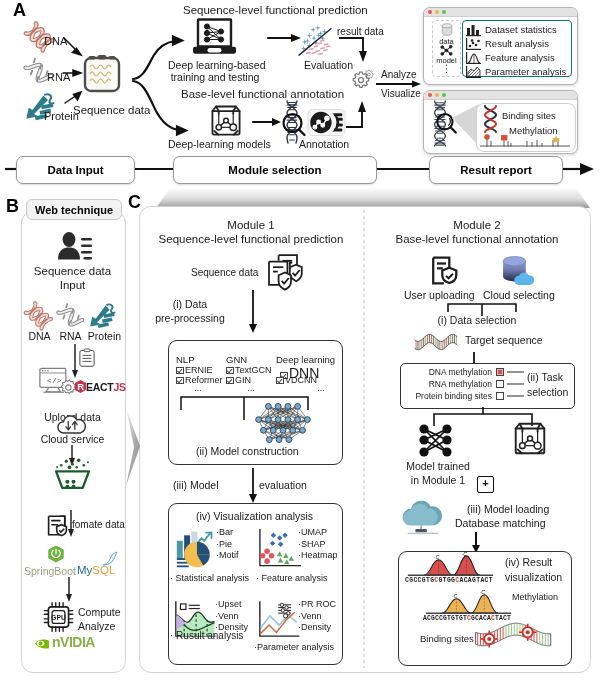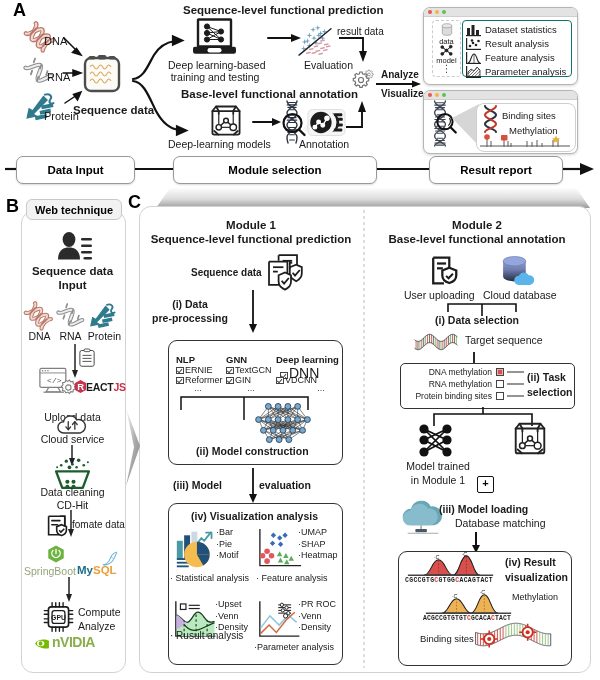--- a/index.html
+++ b/index.html
@@ -11,21 +11,21 @@
   svg{display:block;overflow:visible;}
 
   
   .flowbox{position:absolute;border:1px solid #999;border-radius:7px;background:#fff;
            display:flex;align-items:center;justify-content:center;
            font-weight:bold;font-size:11.5px;color:#000;
            box-shadow:0 1px 2px rgba(0,0,0,.15);}
 
   
   .t{position:absolute;color:#1a1a1a;white-space:nowrap;}
-  .tb{font-weight:bold;}
+  .tb{font-weight:normal;}
 
   
   .card{position:absolute;border:1px solid #d2d2d2;border-radius:12px;background:#fff;}
   .chip{position:absolute;border:1px solid #c9c9c9;border-radius:6px;background:#f2f2f2;
         font-weight:bold;font-size:11px;color:#000;display:flex;align-items:center;justify-content:center;}
 
   .innerbox{position:absolute;border:1px solid #333;border-radius:9px;background:#fff;}
   .innerbox2{position:absolute;border:1px solid #333;border-radius:5px;background:#fff;}
 
   .win{position:absolute;border:1px solid #b5b5b5;border-radius:7px;background:#fff;
@@ -597,24 +597,20 @@
         <circle cx="35" cy="5" r="1"></circle>
     </g>
     <path d="M4,14 L36,14 L30,30 L10,30 Z" fill="none" stroke="#1d5c2e" stroke-width="2.3" stroke-linejoin="round"></path>
     <g fill="#1d5c2e">
       <circle cx="15" cy="24" r="2"></circle>
         <circle cx="21" cy="24" r="2"></circle>
       <circle cx="15" cy="29" r="2"></circle>
         <circle cx="21" cy="29" r="2"></circle>
     </g>
   </svg>
-  <div class="t ctr" style="left:0;top:275px;width:103px;font-size:10.5px;line-height:13px">
-    <div>Data cleaning</div>
-    <div>CD-Hit</div>
-  </div>
 
   <svg class="abs" style="left:26px;top:303px" width="21" height="23" viewBox="0 0 26 26">
     <path d="M2,1.5 h14 l6,0 v12 M2,1.5 v23 h14" fill="none" stroke="#1c1c1c" stroke-width="2"></path>
     <path d="M16,1.5 h6 v12" fill="none" stroke="#1c1c1c" stroke-width="2"></path>
     <g stroke="#1c1c1c" stroke-width="2" stroke-linecap="round">
       <line x1="6" y1="7" x2="16" y2="7"></line>
         <line x1="6" y1="12" x2="13" y2="12"></line>
     </g>
     <path d="M18,12 l6,2.4 v4.6 c0,3.2 -3,5.6 -6,6.5 c-3,-.9 -6,-3.3 -6,-6.5 v-4.6 z" fill="#fff" stroke="#1c1c1c" stroke-width="2"></path>
     <polyline points="15,19 17.2,21.2 21.4,17" fill="none" stroke="#1c1c1c" stroke-width="1.8"></polyline>
@@ -626,21 +622,21 @@
   </svg>
 
   <svg class="abs" style="left:26px;top:334px" width="18" height="18" viewBox="0 0 26 26">
     <path d="M13,0.7 L24.2,7 v12 L13,25.3 L1.8,19 V7 Z" fill="#6db33f"></path>
     <g fill="none" stroke="#fff" stroke-width="1.9" stroke-linecap="round">
       <path d="M13,6.5 v6"></path>
       <path d="M8.6,8 a6,6 0 1 0 8.8,0"></path>
     </g>
   </svg>
   <div class="t" style="left:3px;top:354px;font-size:10.5px;color:#96a479">SpringBoot</div>
-  <div class="abs" style="left:56px;top:353px;font-size:11.5px;font-weight:bold;white-space:nowrap">
+  <div class="abs" style="left:56px;top:353px;font-size:11.5px;font-weight:normal;white-space:nowrap">
     <span style="color:#1d6d88">My</span><span style="color:#e9a03b">SQL</span>
   </div>
   <svg class="abs" style="left:81px;top:340px" width="16" height="16" viewBox="0 0 18 17">
     <path d="M1,15 C5,14.5 8,11.5 9.5,7.5 C11,3.5 13.5,1.5 16.5,1 C15.5,4 14.5,5.5 13.5,8 C12,11.5 9,14.5 3,15.5 Z" fill="none" stroke="#6fb8d8" stroke-width="1.2"></path>
     <path d="M9,7 C10,6 12,6.5 12.5,8" fill="none" stroke="#6fb8d8" stroke-width="0.9"></path>
   </svg>
   <svg class="abs" style="left:42px;top:366px" width="12" height="26" viewBox="0 0 12 26">
     <line x1="6" y1="0" x2="6" y2="20" stroke="#222" stroke-width="1.5"></line>
     <polygon points="6,25 3,17 9,17" fill="#222"></polygon>
   </svg>
@@ -939,21 +935,21 @@
           <stop offset="0.42" stop-color="#6f7cae"></stop>
           <stop offset="1" stop-color="#232b44"></stop>
       </linearGradient>
     </defs>
     <path d="M3,5 v15 a11,4.6 0 0 0 22,0 v-15" fill="url(#dbg)"></path>
     <ellipse cx="14" cy="5" rx="11" ry="4.6" fill="#95a6de"></ellipse>
     <ellipse cx="14" cy="5" rx="11" ry="4.6" fill="none" stroke="#6a76a4" stroke-width="0.6"></ellipse>
     <path d="M18,28 a4.4,4.4 0 0 1 0.3,-8.8 a5.4,5.4 0 0 1 9.6,-0.6 a3.9,3.9 0 0 1 1.1,9.4 z" fill="#5bb4ea"></path>
   </svg>
   <div class="t" style="left:39px;top:83px;font-size:10.5px">User uploading</div>
-  <div class="t" style="left:118px;top:83px;font-size:10.5px">Cloud database</div>
+  <div class="t" style="left:118px;top:83px;font-size:10.5px">Cloud selecting</div>
 
   <svg class="abs" style="left:81px;top:95px" width="74" height="16" viewBox="0 0 74 16">
     <path d="M2,11 L2,3 L70,3 L70,11" fill="none" stroke="#111" stroke-width="1.6"></path>
     <line x1="36" y1="3" x2="36" y2="15" stroke="#111" stroke-width="1.6"></line>
   </svg>
   <div class="t tb ctr" style="left:0;top:108px;width:224px;font-size:10.5px">(i) Data selection</div>
 
   <svg class="abs" style="left:48px;top:124px" width="46" height="24" viewBox="0 0 60 26">
     <g id="dna-ribbon">
         <line x1="4" y1="11.516995699234355" x2="4" y2="22.316995699234354" stroke="#c94a3a" stroke-width="1.1"></line>
@@ -1059,21 +1055,21 @@
   </div>
   <div class="abs ctr" style="left:112px;top:270px;width:15px;height:15px;border:1.4px solid #111;border-radius:2px;font-size:11px;font-weight:bold;line-height:13px">+</div>
 
   <svg class="abs" style="left:35px;top:294px" width="48" height="35" viewBox="0 0 50 36">
     <path d="M11,26 a8.5,8.5 0 0 1 0.6,-17 a11,11 0 0 1 20.5,-2.5 a8,8 0 0 1 3.5,19.5 z" fill="#6aa6b5"></path>
     <path d="M8,26 a8,8 0 0 1 3,-15.4 a10,10 0 0 1 18,-2 a7.6,7.6 0 0 1 3,17.4 z" fill="#86bccb"></path>
     <line x1="22" y1="26" x2="22" y2="30" stroke="#9aa4ae" stroke-width="1.6"></line>
     <rect x="16" y="30" width="12" height="3.3" rx="0.8" fill="#4b5864"></rect>
     <line x1="8" y1="34.5" x2="40" y2="34.5" stroke="#b6bec6" stroke-width="1.3"></line>
   </svg>
-  <div class="t tb" style="left:74px;top:297px;font-size:10.5px">(iii) Model loading</div>
+  <div class="t tb" style="left:102px;top:297px;font-size:10.5px">(iii) Model loading</div>
   <div class="t" style="left:90px;top:311px;font-size:10.5px">Database matching</div>
   <svg class="abs" style="left:104px;top:326px" width="14" height="22" viewBox="0 0 14 22">
     <line x1="7" y1="0" x2="7" y2="14" stroke="#111" stroke-width="2"></line>
     <polygon points="7,21 3,13 11,13" fill="#111"></polygon>
   </svg>
 
   <div class="innerbox" style="left:33px;top:345px;width:172px;height:113px"></div>
   <div class="abs" style="left:33px;top:345px;width:172px;height:113px;overflow:hidden">
     <div class="t tb" style="left:107px;top:4px;font-size:10.5px;line-height:14.5px">
       <div>(iv) Result</div>

